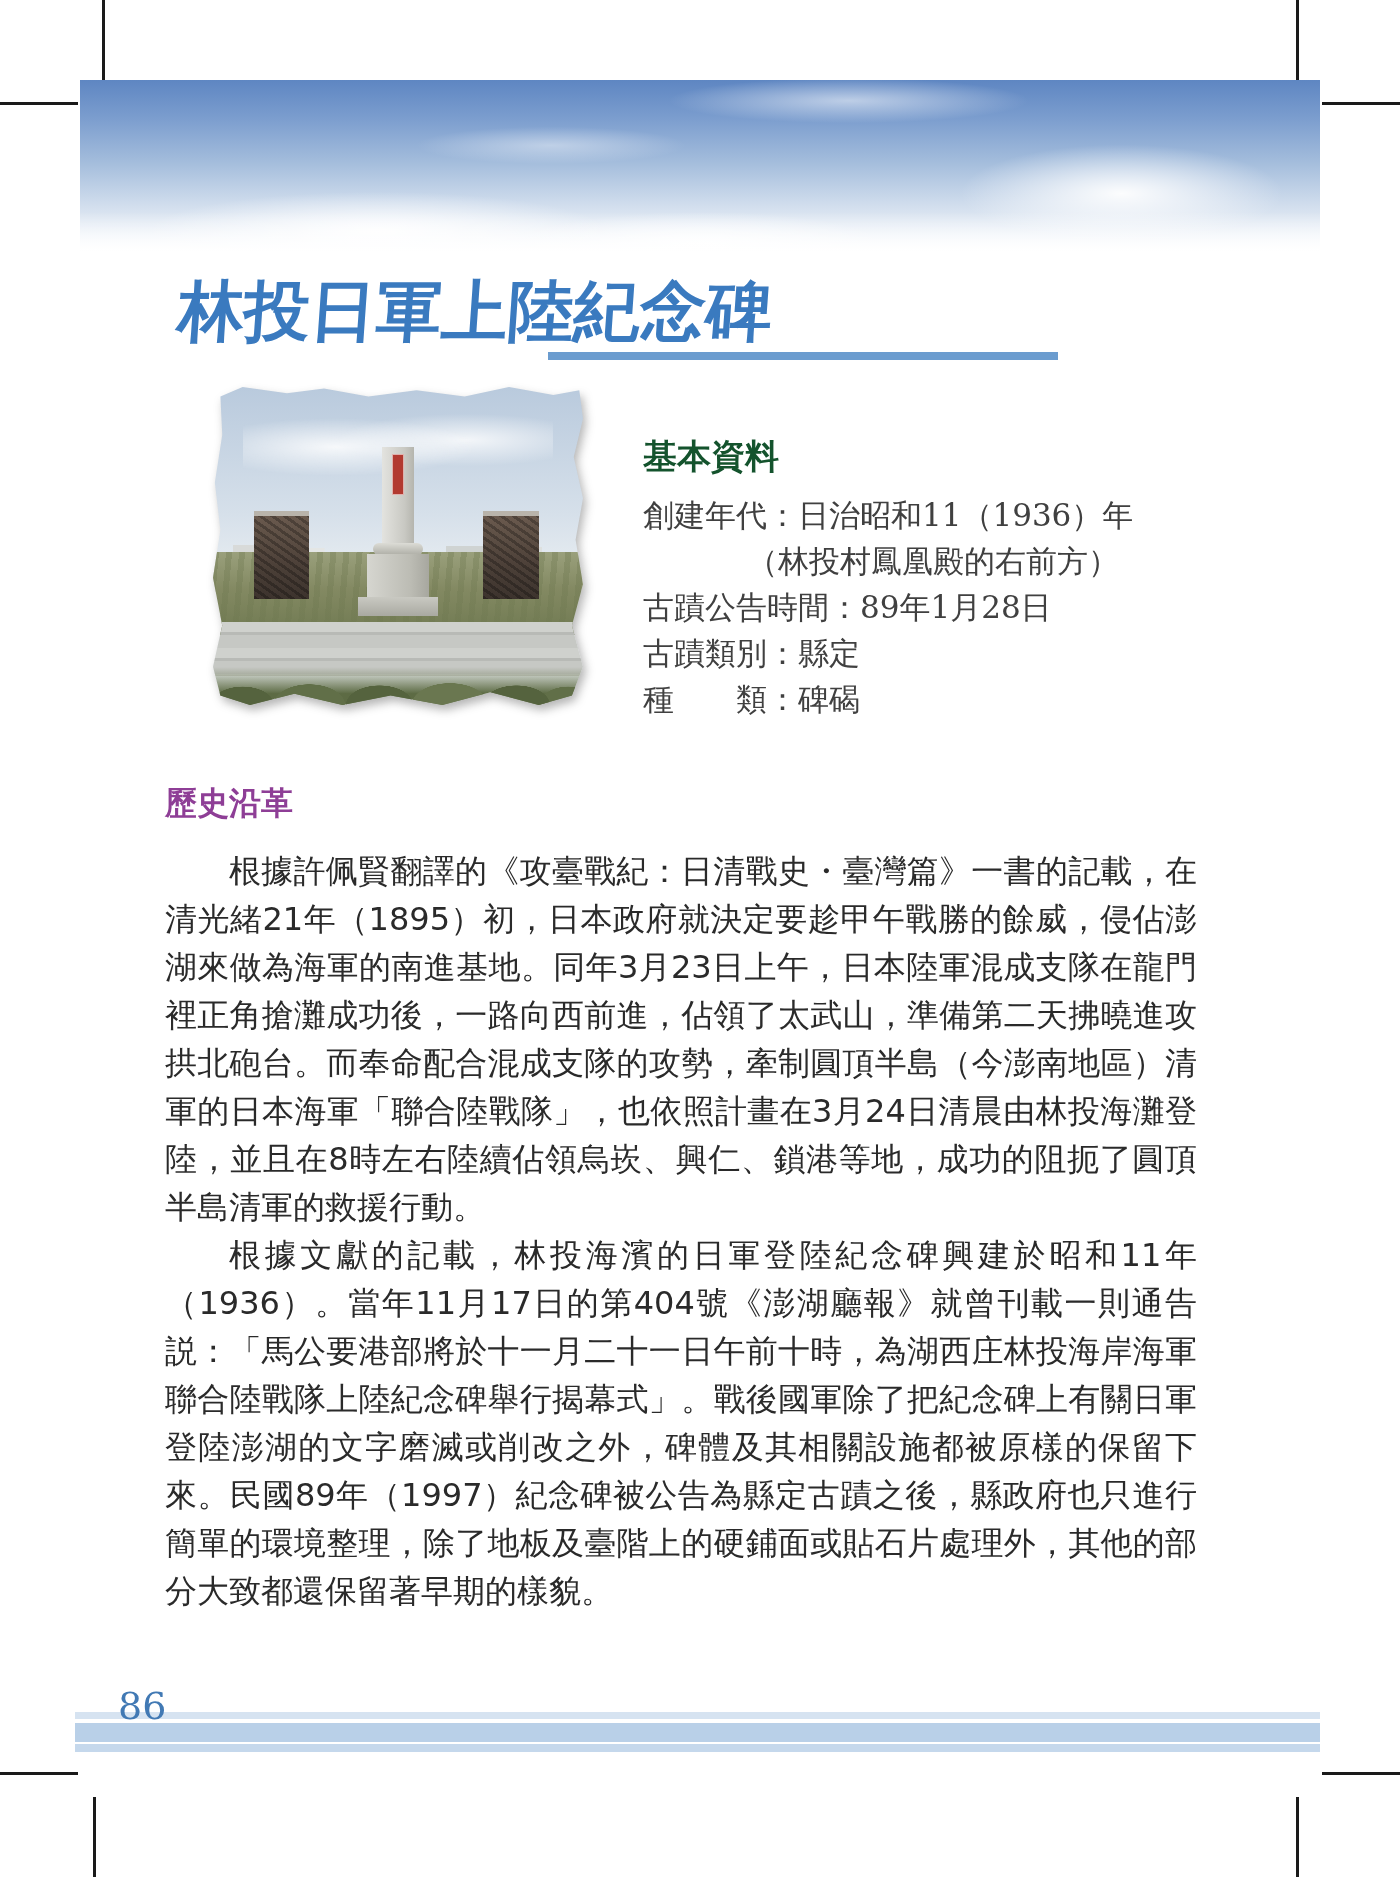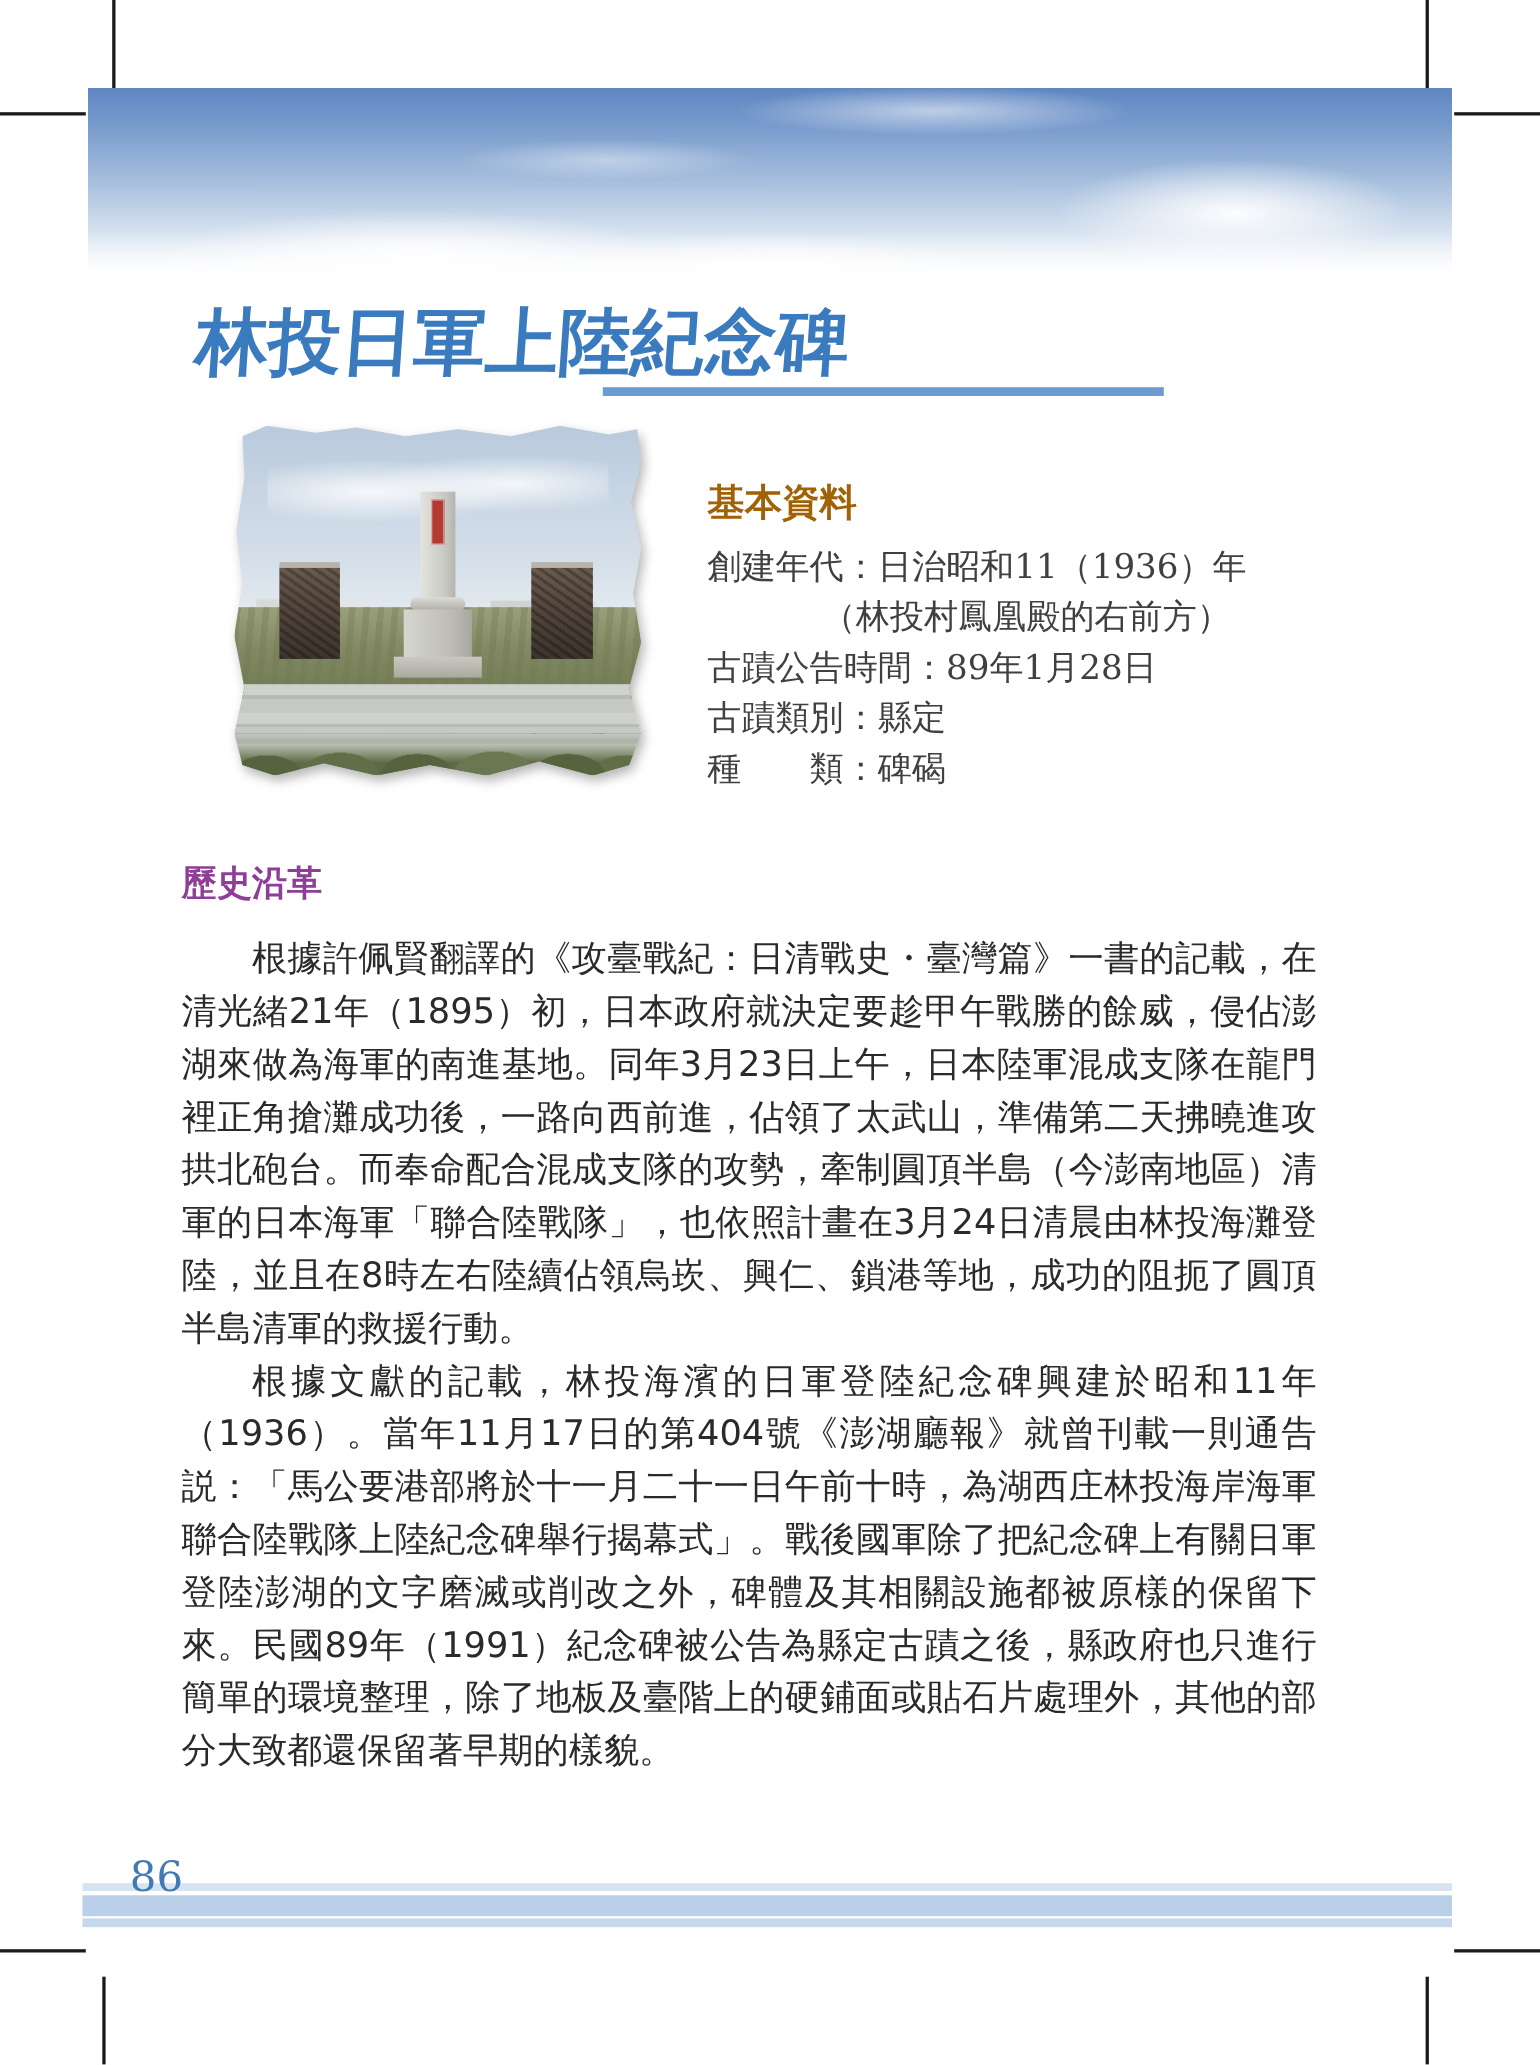--- a/index.html
+++ b/index.html
@@ -82,21 +82,21 @@
   .p-monu-ring{position:absolute;left:calc(50% - 25px);top:49%;width:50px;height:12px;border-radius:8px;
     background:linear-gradient(180deg,#dcdcd6,#aeaea6);}
   .p-monu-base{position:absolute;left:calc(50% - 31px);top:52.5%;width:62px;height:14%;
     background:linear-gradient(90deg,#d6d6d0,#bcbcb4 70%,#a7a79f);}
   .p-monu-plinth{position:absolute;left:calc(50% - 40px);top:66%;width:80px;height:6%;
     background:linear-gradient(180deg,#c9c9c2,#a9a9a1);}
 
   
   .info{position:absolute;left:643px;top:434px;width:560px;}
   .info-heading{font-family:"DejaVu Serif",serif;font-weight:bold;font-size:34px;
-    color:#a16207;margin-bottom:12px;}
+    color:#14532d;margin-bottom:12px;}
   .info-line{font-family:"DejaVu Serif",serif;font-size:31px;line-height:46px;color:#404040;
     white-space:nowrap;}
   .info-line.indent{padding-left:104px;}
 
   
   .history-heading{position:absolute;left:165px;top:782px;
     font-family:Liberation Mono, monospace;font-weight:bold;font-size:32px;color:#8e3e96;}
   .body-text{position:absolute;left:165px;top:847px;width:1032px;
     font-family:"DejaVu Sans",sans-serif;font-size:32px;line-height:48px;color:#2a2a2a;
     text-align:justify;}
@@ -153,21 +153,21 @@
     <div class="info-line">創建年代：日治昭和11（1936）年</div>
     <div class="info-line indent">（林投村鳳凰殿的右前方）</div>
     <div class="info-line">古蹟公告時間：89年1月28日</div>
     <div class="info-line">古蹟類別：縣定</div>
     <div class="info-line">種　　類：碑碣</div>
   </div>
 
   <div class="history-heading">歷史沿革</div>
   <div class="body-text">
     <p>根據許佩賢翻譯的《攻臺戰紀：日清戰史・臺灣篇》一書的記載，在清光緒21年（1895）初，日本政府就決定要趁甲午戰勝的餘威，侵佔澎湖來做為海軍的南進基地。同年3月23日上午，日本陸軍混成支隊在龍門裡正角搶灘成功後，一路向西前進，佔領了太武山，準備第二天拂曉進攻拱北砲台。而奉命配合混成支隊的攻勢，牽制圓頂半島（今澎南地區）清軍的日本海軍「聯合陸戰隊」，也依照計畫在3月24日清晨由林投海灘登陸，並且在8時左右陸續佔領烏崁、興仁、鎖港等地，成功的阻扼了圓頂半島清軍的救援行動。</p>
-    <p>根據文獻的記載，林投海濱的日軍登陸紀念碑興建於昭和11年（1936）。當年11月17日的第404號《澎湖廳報》就曾刊載一則通告説：「馬公要港部將於十一月二十一日午前十時，為湖西庄林投海岸海軍聯合陸戰隊上陸紀念碑舉行揭幕式」。戰後國軍除了把紀念碑上有關日軍登陸澎湖的文字磨滅或削改之外，碑體及其相關設施都被原樣的保留下來。民國89年（1991）紀念碑被公告為縣定古蹟之後，縣政府也只進行簡單的環境整理，除了地板及臺階上的硬鋪面或貼石片處理外，其他的部分大致都還保留著早期的樣貌。</p>
+    <p>根據文獻的記載，林投海濱的日軍登陸紀念碑興建於昭和11年（1936）。當年11月17日的第404號《澎湖廳報》就曾刊載一則通告説：「馬公要港部將於十一月二十一日午前十時，為湖西庄林投海岸海軍聯合陸戰隊上陸紀念碑舉行揭幕式」。戰後國軍除了把紀念碑上有關日軍登陸澎湖的文字磨滅或削改之外，碑體及其相關設施都被原樣的保留下來。民國89年（1997）紀念碑被公告為縣定古蹟之後，縣政府也只進行簡單的環境整理，除了地板及臺階上的硬鋪面或貼石片處理外，其他的部分大致都還保留著早期的樣貌。</p>
   </div>
 
   <div class="page-number">86</div>
   <div class="bar bar1"></div>
   <div class="bar bar2"></div>
   <div class="bar bar3"></div>
 
 </div>
 
 </body></html>

